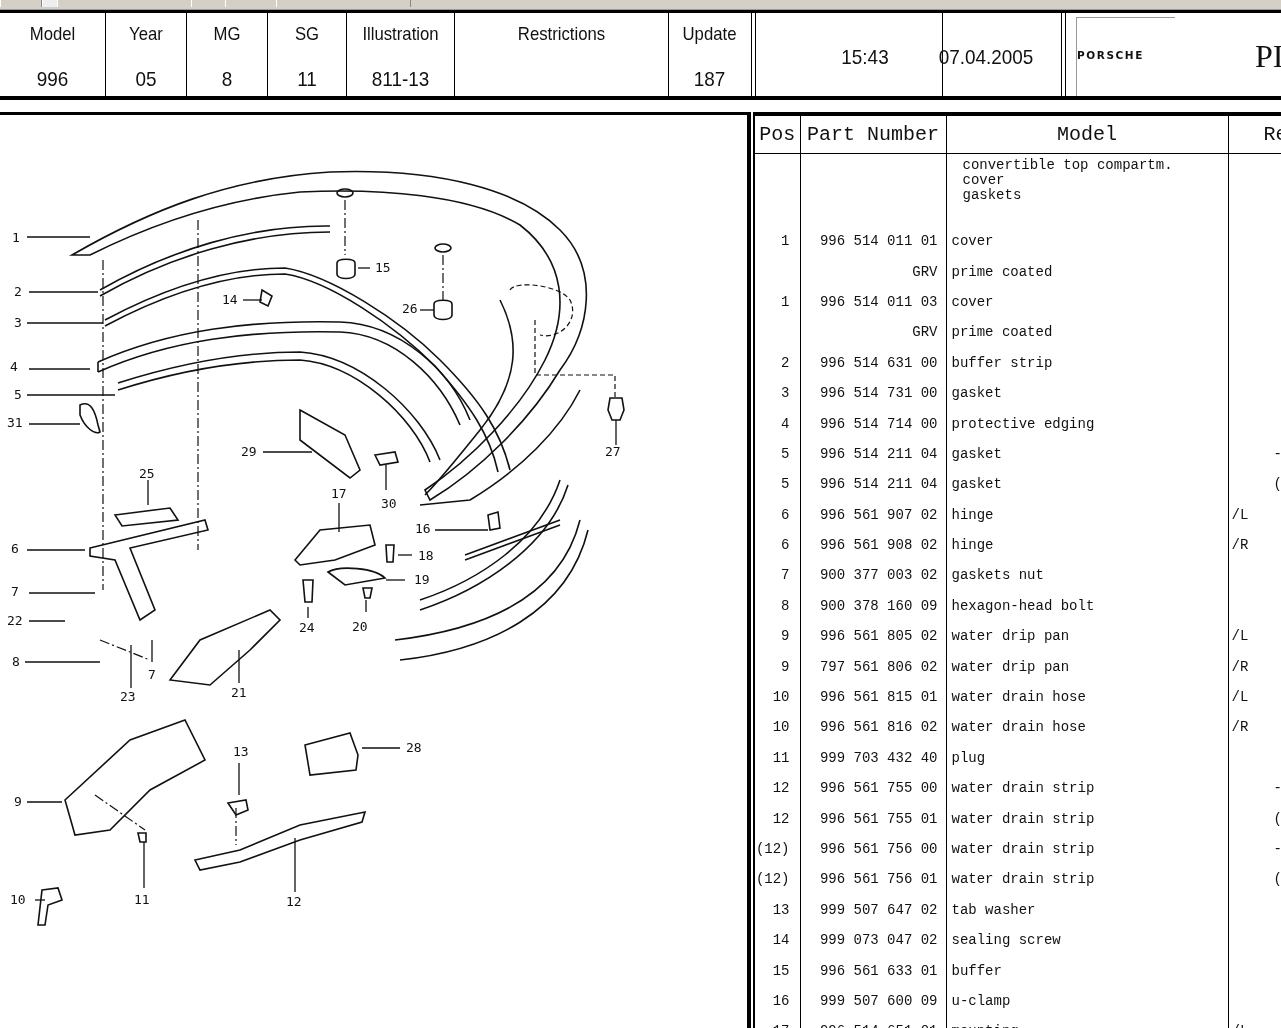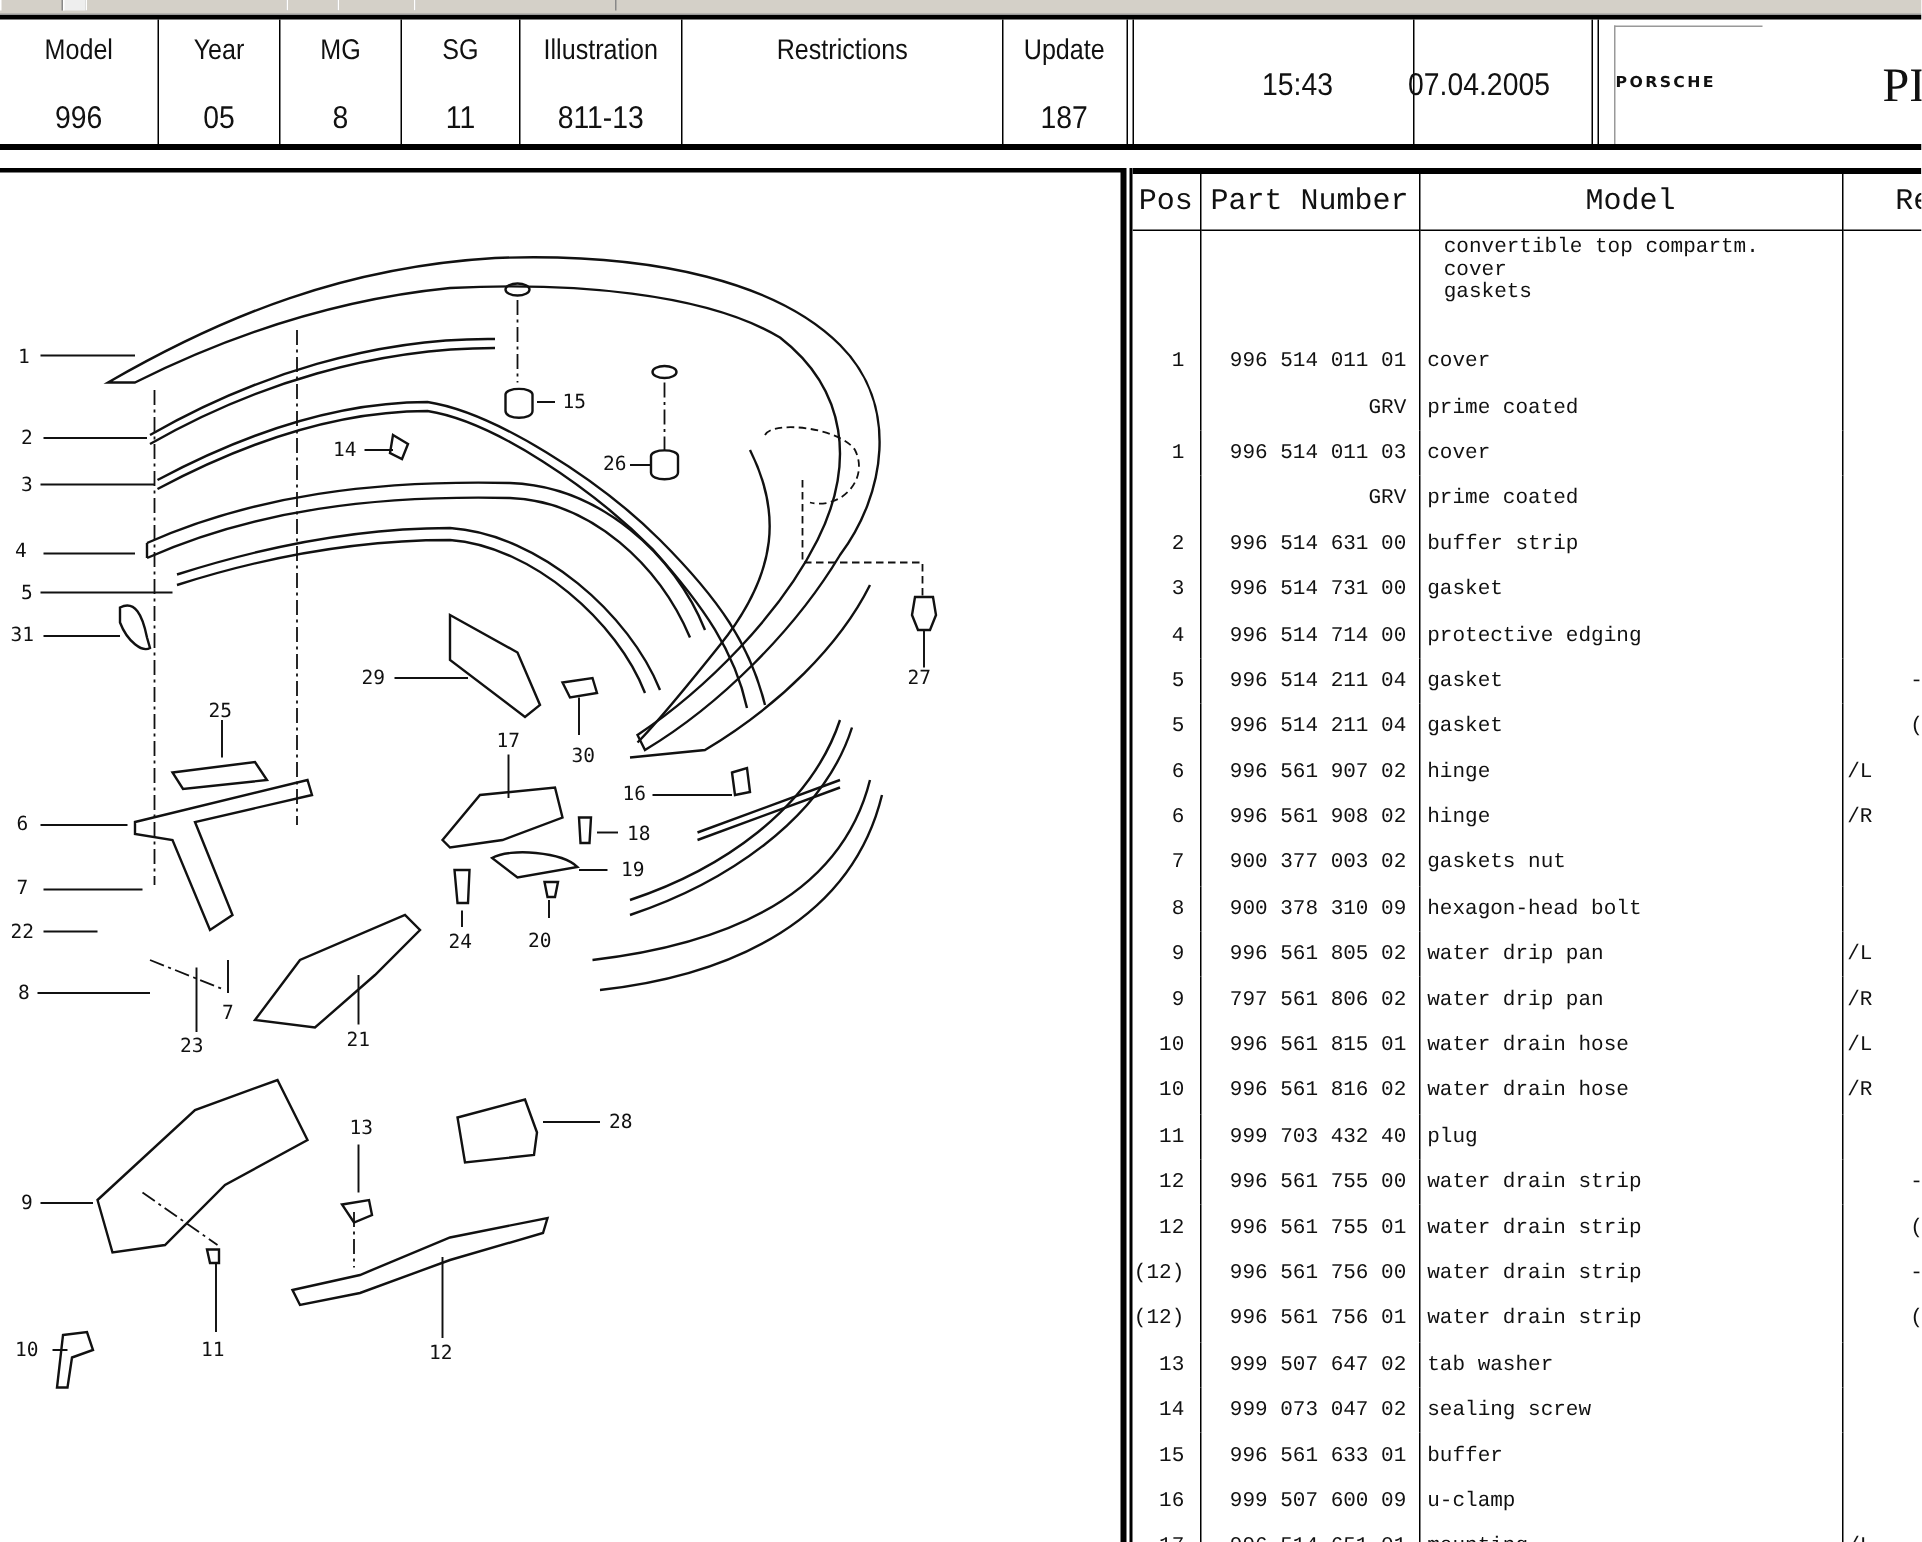--- a/index.html
+++ b/index.html
@@ -334,21 +334,21 @@
           <td class="rm" style="border-right: none;">/R</td>
         </tr>
         <tr>
           <td class="pos">7</td>
           <td class="pn">900 377 003 02</td>
           <td class="nm">gaskets nut</td>
           <td class="rm" style="border-right: none;"></td>
         </tr>
         <tr>
           <td class="pos">8</td>
-          <td class="pn">900 378 310 09</td>
+          <td class="pn">900 378 160 09</td>
           <td class="nm">hexagon-head bolt</td>
           <td class="rm" style="border-right: none;"></td>
         </tr>
         <tr>
           <td class="pos">9</td>
           <td class="pn">996 561 805 02</td>
           <td class="nm">water drip pan</td>
           <td class="rm" style="border-right: none;">/L</td>
         </tr>
         <tr>

